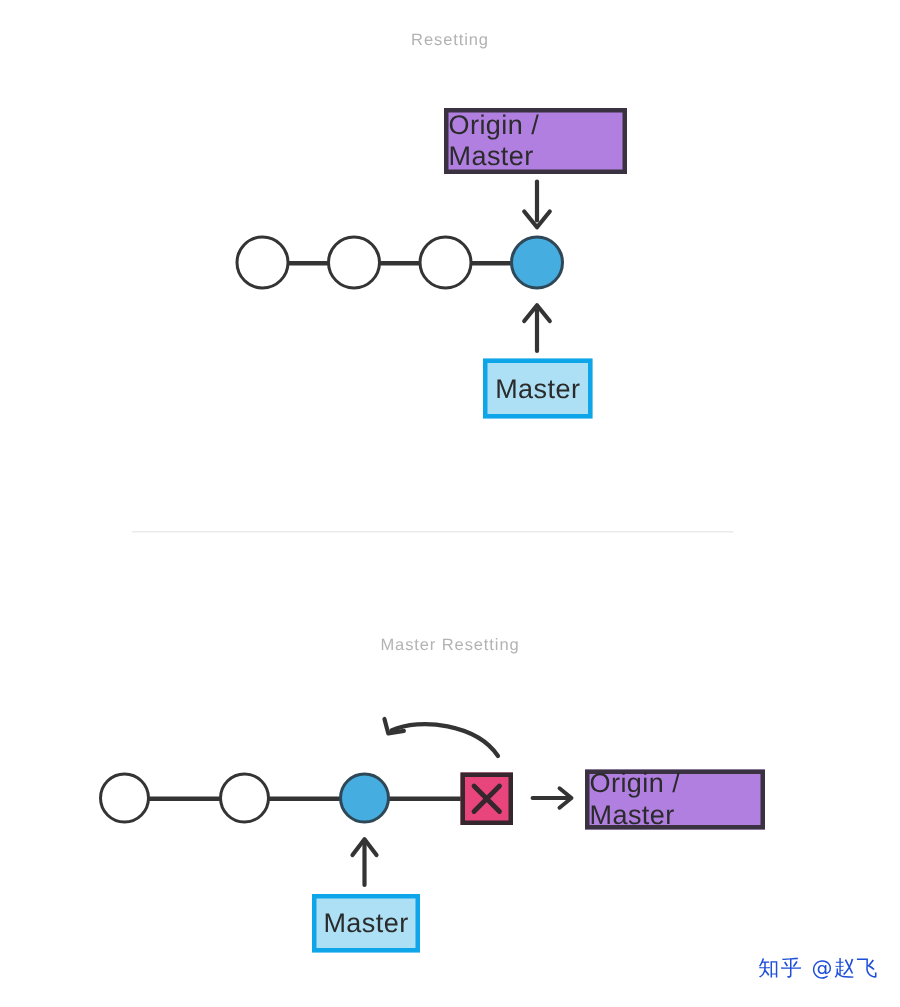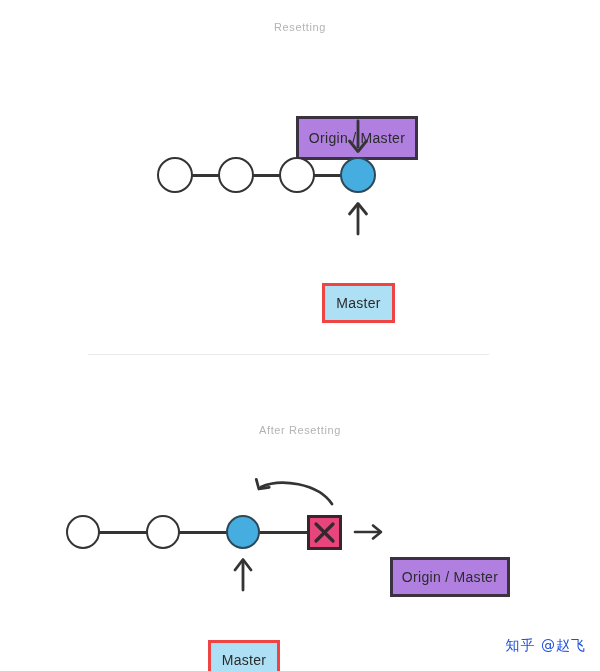--- a/index.html
+++ b/index.html
@@ -60,33 +60,32 @@
     background: #343434;
   }
 
   
   .box {
     position: absolute;
     box-sizing: border-box;
     display: flex;
     align-items: center;
     justify-content: center;
-    font-size: 14px;
+    font-size: 18px;
     color: #2b2b2b;
     letter-spacing: 0.3px;
     font-family: "Liberation Sans", sans-serif;
-    margin-top: 44px;
   }
   .box.purple {
     background: #b07fe0;
     border: 3px solid #3a3240;
   }
   .box.blue {
     background: #ade0f5;
-    border: 3px solid #ef4444;
+    border: 3px solid #0ea5e9;
   }
 
   
   .xbox {
     position: absolute;
     box-sizing: border-box;
     background: #e8457c;
     border: 3px solid #35272d;
   }
   .xbox svg { display: block; }
@@ -138,21 +137,21 @@
       <path d="M4.5 13 L13 2.5 L21.5 13" fill="none" stroke="#343434" stroke-width="2.8" stroke-linecap="round" stroke-linejoin="round"></path>
     </svg>
   </div>
 
   <div class="box blue" style="left:322px; top:239px; width:73px; height:40px;">
     <span>Master</span>
   </div>
 
   <div class="divider"></div>
 
-  <div class="section-title" id="title-after">After Resetting</div>
+  <div class="section-title" id="title-after">Master Resetting</div>
 
   <div class="arrow" style="left:248px; top:478px;">
     <svg width="86" height="34" viewBox="0 0 86 34">
       <path d="M84 26 C 70 5, 32 0, 13 9" fill="none" stroke="#343434" stroke-width="2.8" stroke-linecap="round"></path>
       <path d="M10 0.5 L10.5 10.5 L21 11" fill="none" stroke="#343434" stroke-width="2.8" stroke-linecap="round" stroke-linejoin="round" transform="rotate(-12 13 9)"></path>
     </svg>
   </div>
 
   <div class="edge" style="left:99px; top:531px; width:50px;"></div>
   <div class="edge" style="left:179px; top:531px; width:50px;"></div>

